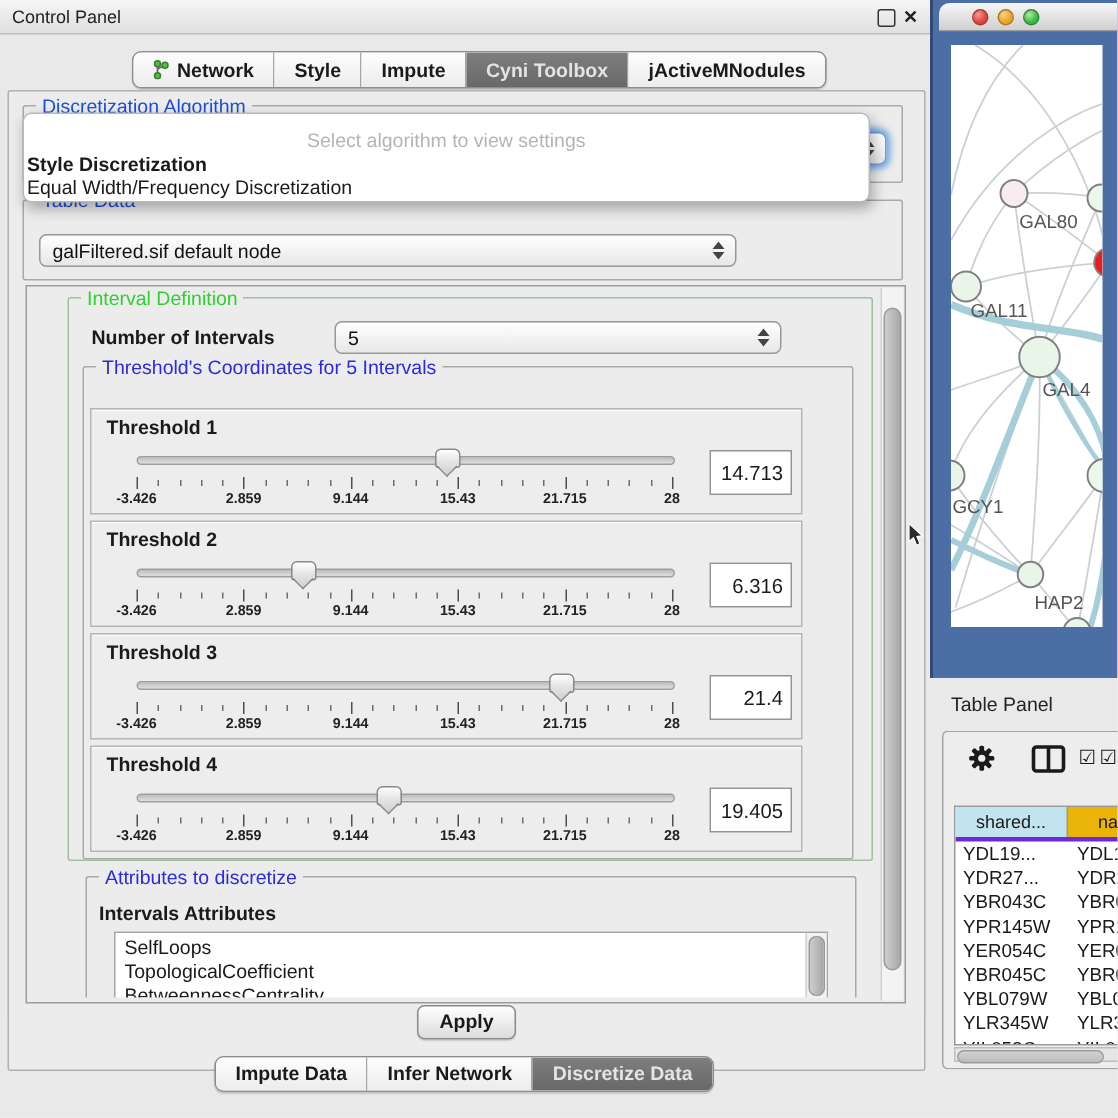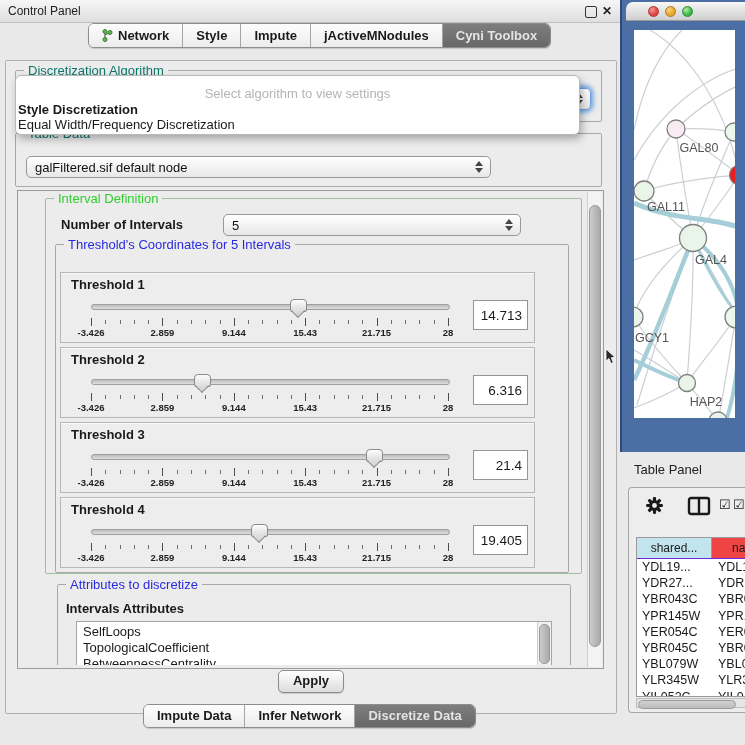--- a/index.html
+++ b/index.html
@@ -22,21 +22,21 @@
        border-right:1px solid #a5a5a5;color:#1a1a1a;white-space:nowrap}
   .seg .tab:last-child{border-right:none}
   .seg .tab.sel{background:linear-gradient(#7e7e7e,#686868);color:#e4e4e4}
 
   .cp-main{left:5px;top:60px;width:610px;height:652px;background:#ececec;
     border:1px solid #b0b0b0;border-radius:2px}
 
   .group{position:absolute;border:1px solid #a9a9a9;border-radius:2px}
   .gtitle{position:absolute;top:-8px;left:8px;background:#ececec;padding:0 4px;
     font-size:13px;white-space:nowrap}
-  .gtitle.gray{color:#0f766e}
+  .gtitle.gray{color:#1d4ed8}
   .gtitle.green{color:#2fd02f}
   .gtitle.blue{color:#2a2ae0}
 
   .combo{position:absolute;height:22px;border:1px solid #989898;border-radius:5px;
     background:linear-gradient(#ffffff,#e7e7e7);font-size:13px;line-height:22px;
     padding-left:8px;box-sizing:border-box;color:#111}
   .stepper{position:absolute;right:7px;top:4px;display:flex;flex-direction:column;gap:2px}
   .stepper i{display:block;width:0;height:0;border-left:4px solid transparent;
     border-right:4px solid transparent}
   .stepper .up{border-bottom:5px solid #444}
@@ -105,24 +105,24 @@
 
   
   .tp-header{left:622px;top:452px;width:123px;height:35px;background:#e9e9e9}
   .tp-title{position:absolute;left:12px;top:10px;font-size:13px;color:#222}
   .tp-box{left:628px;top:487px;width:117px;height:224px;background:#ededed;
     border:1px solid #a5a5a5;border-radius:4px 0 0 4px;border-right:none;overflow:hidden}
   .tp-toolbar{position:absolute;left:0;top:0;right:0;height:48px}
   .chk{position:absolute;top:9px;font-size:13px;color:#1a1a1a}
   .tp-grid{position:absolute;left:7px;top:49px;width:110px;height:160px;background:#fff;
     border:1px solid #9a9a9a;border-right:none;overflow:hidden;box-sizing:border-box}
-  .tp-headrow{display:flex;height:20px;border-bottom:1px solid #6d28d9}
+  .tp-headrow{display:flex;height:20px;border-bottom:3px solid #6d28d9}
   .tp-h1{width:74px;background:#c2e4ee;border-right:1px solid #9a9a9a;text-align:center;
     font-size:12px;line-height:20px;overflow:hidden;white-space:nowrap}
-  .tp-h2{flex:1;background:#ef4444;font-size:12px;line-height:20px;padding-left:20px;
+  .tp-h2{flex:1;background:#eab308;font-size:12px;line-height:20px;padding-left:20px;
     overflow:hidden;white-space:nowrap}
   .trow{display:flex;height:16.2px}
   .trow span{font-size:12.5px;line-height:16.2px;white-space:nowrap;overflow:hidden}
   .trow .c1{width:74px;padding-left:5px;box-sizing:border-box}
   .trow .c2{flex:1;padding-left:7px}
   .hsb{position:absolute;left:7px;top:210px;width:110px;height:10px;background:#e6e6e6;
     border:1px solid #bdbdbd;border-right:none;box-sizing:border-box}
   .hsb .thumb{left:1px;top:0.5px;width:96px;height:7px;
     background:linear-gradient(#d2d2d2,#bcbcbc)}
 
@@ -130,44 +130,44 @@
 </style>
 </head>
 <body>
 
 <div class="abs cp-titlebar">
   <span class="cp-title">Control Panel</span>
   <span class="abs winbtn sq"></span>
   <span class="abs winbtn xx">✕</span>
 </div>
 
-<div class="abs seg" style="left:88px;top:23px">
+<div class="abs seg" style="left:88px;top:34px">
   <div class="tab">
     <span style="display:inline-flex">
       <svg width="11" height="13" viewBox="0 0 11 13">
         <line x1="3" y1="2.5" x2="3" y2="10.5" stroke="#666" stroke-width="1.2"></line>
         <line x1="3" y1="6" x2="8" y2="3.5" stroke="#666" stroke-width="1.2"></line>
         <circle cx="3" cy="2.5" r="2" fill="#57b947" stroke="#3a7d30"></circle>
         <circle cx="8" cy="3.5" r="2" fill="#57b947" stroke="#3a7d30"></circle>
         <circle cx="3" cy="10.5" r="2" fill="#57b947" stroke="#3a7d30"></circle>
       </svg>
     </span>
     <span>Network</span>
   </div>
   <div class="tab">
       <span>Style</span>
     </div>
   <div class="tab">
       <span>Impute</span>
     </div>
+  <div class="tab sel">
+      <span>Cyni Toolbox</span>
+    </div>
   <div class="tab">
       <span>jActiveMNodules</span>
-    </div>
-  <div class="tab sel">
-      <span>Cyni Toolbox</span>
     </div>
 </div>
 
 <div class="abs cp-main"></div>
 
 <div class="group" style="left:15px;top:70px;width:585px;height:50px">
   <span class="gtitle gray">Discretization Algorithm</span>
   <div class="combo focusring" style="left:10px;top:17px;width:565px">
     <span class="stepper">
         <i class="up"></i>

